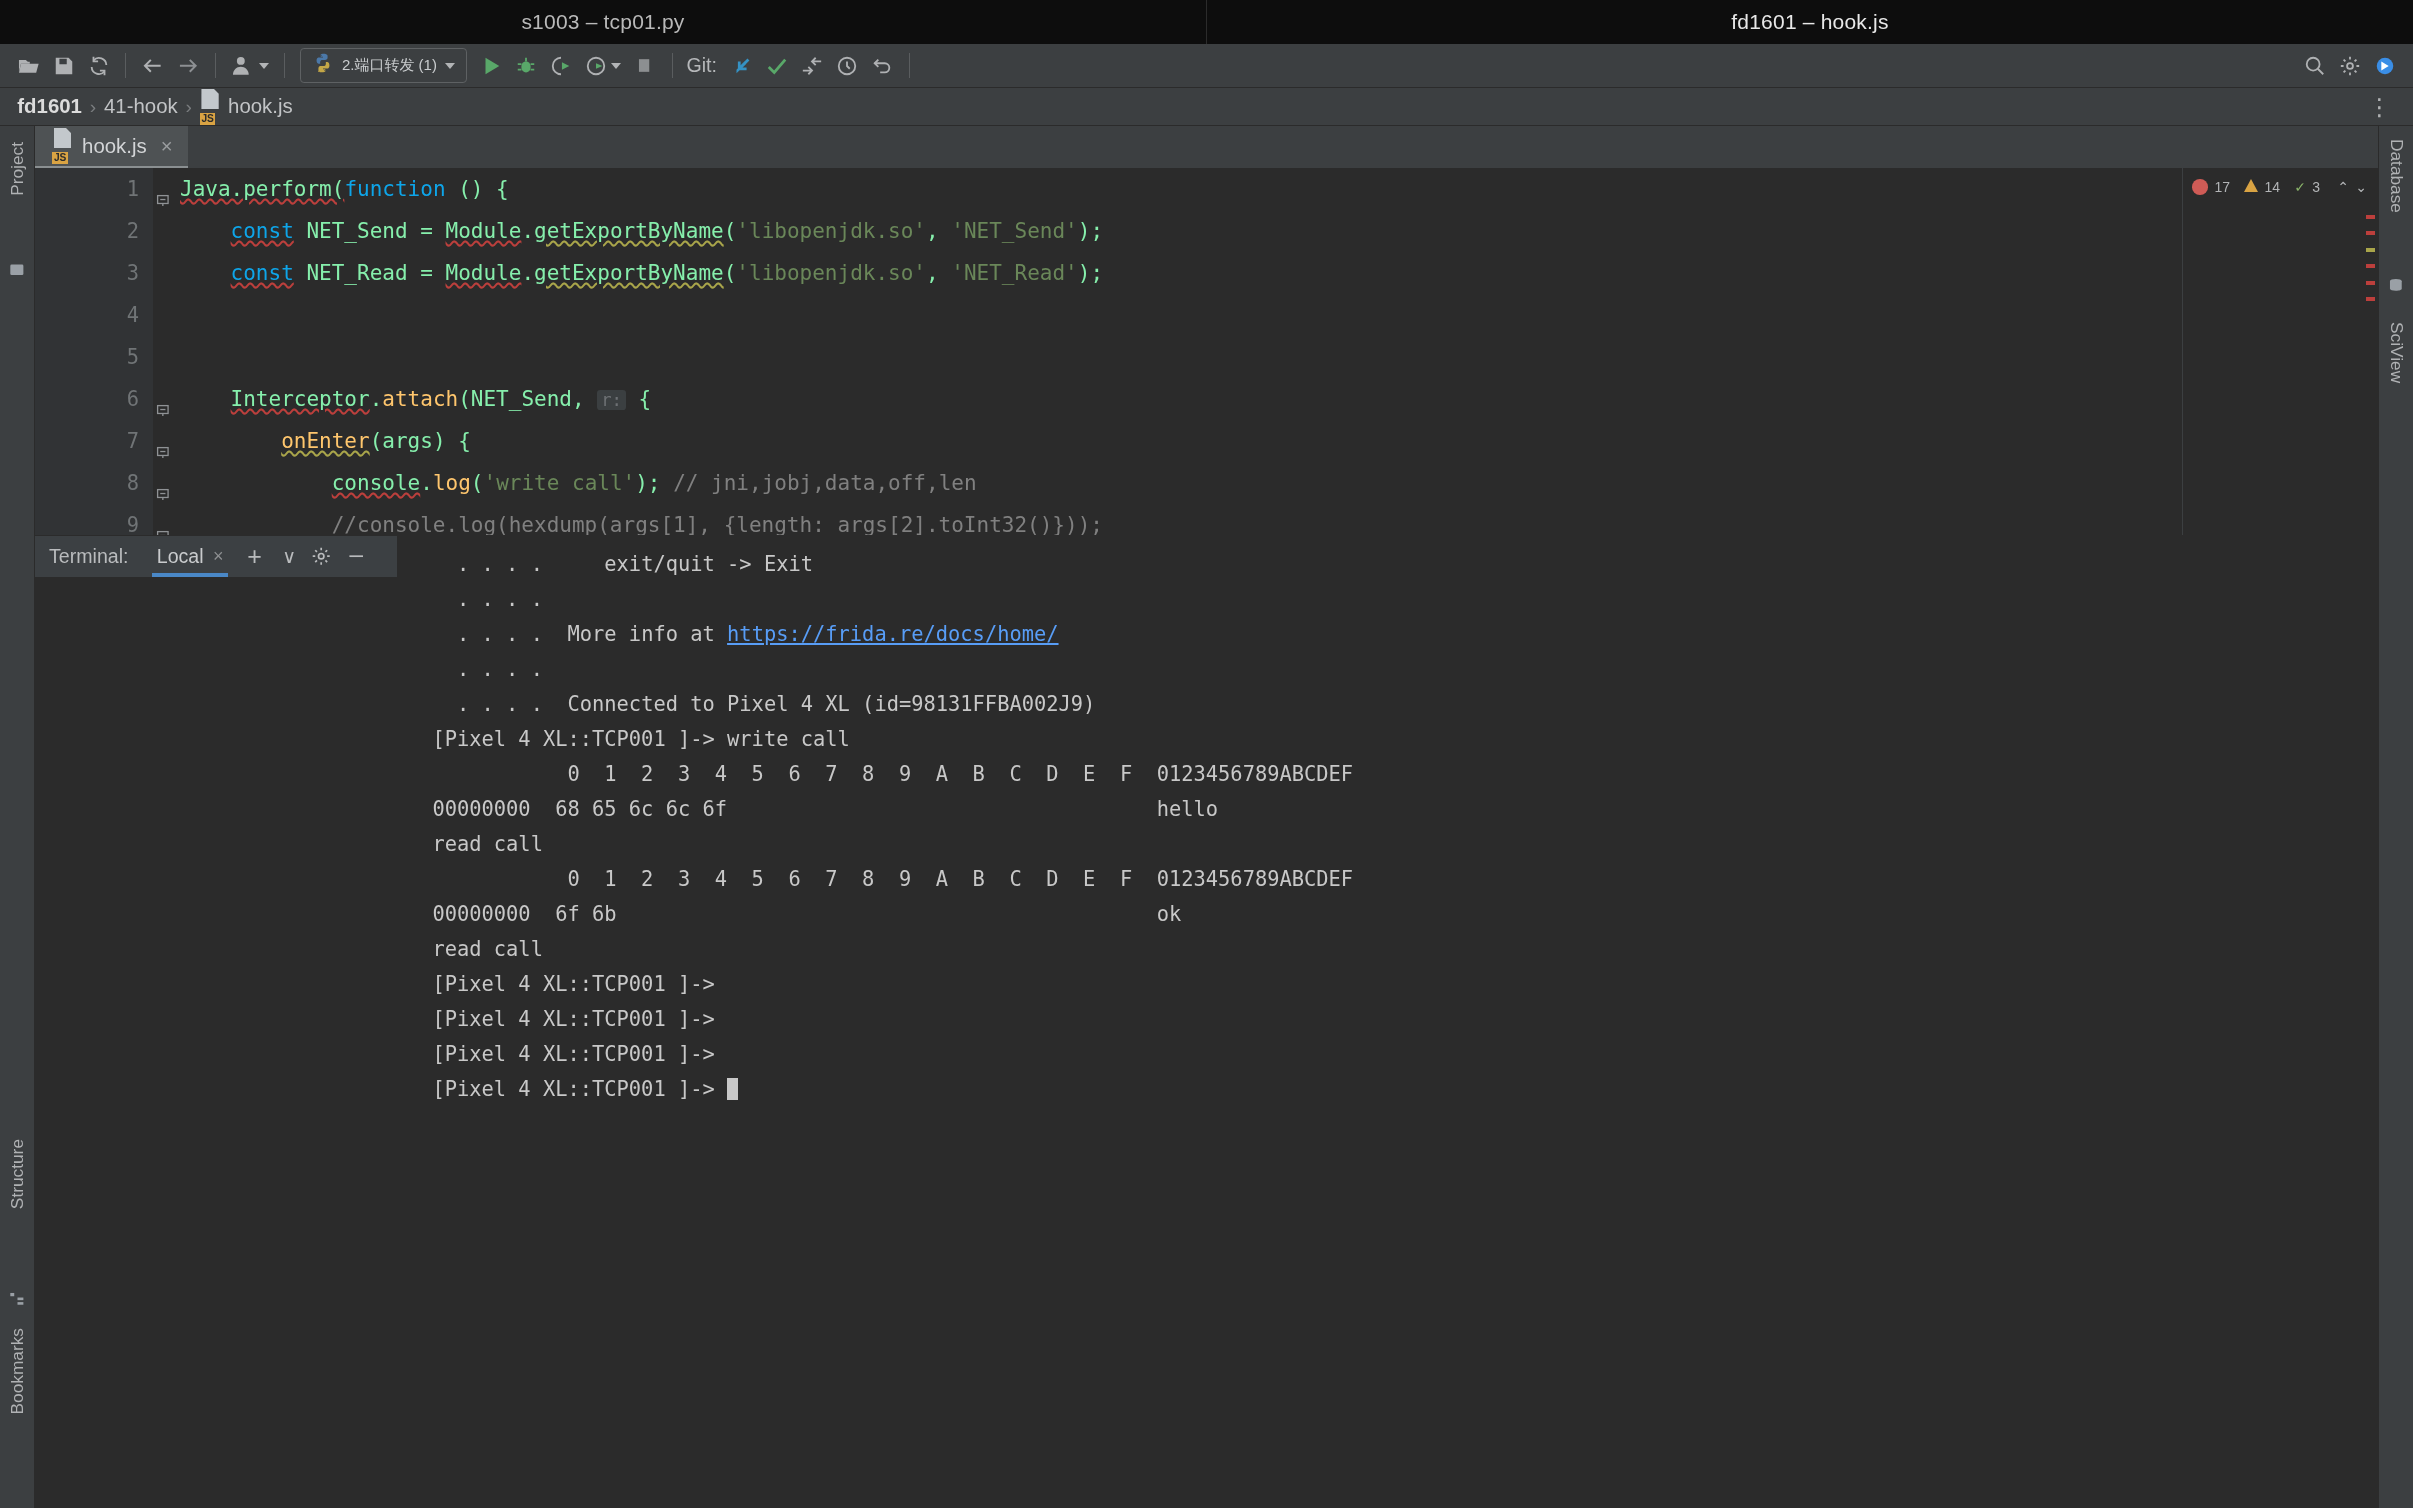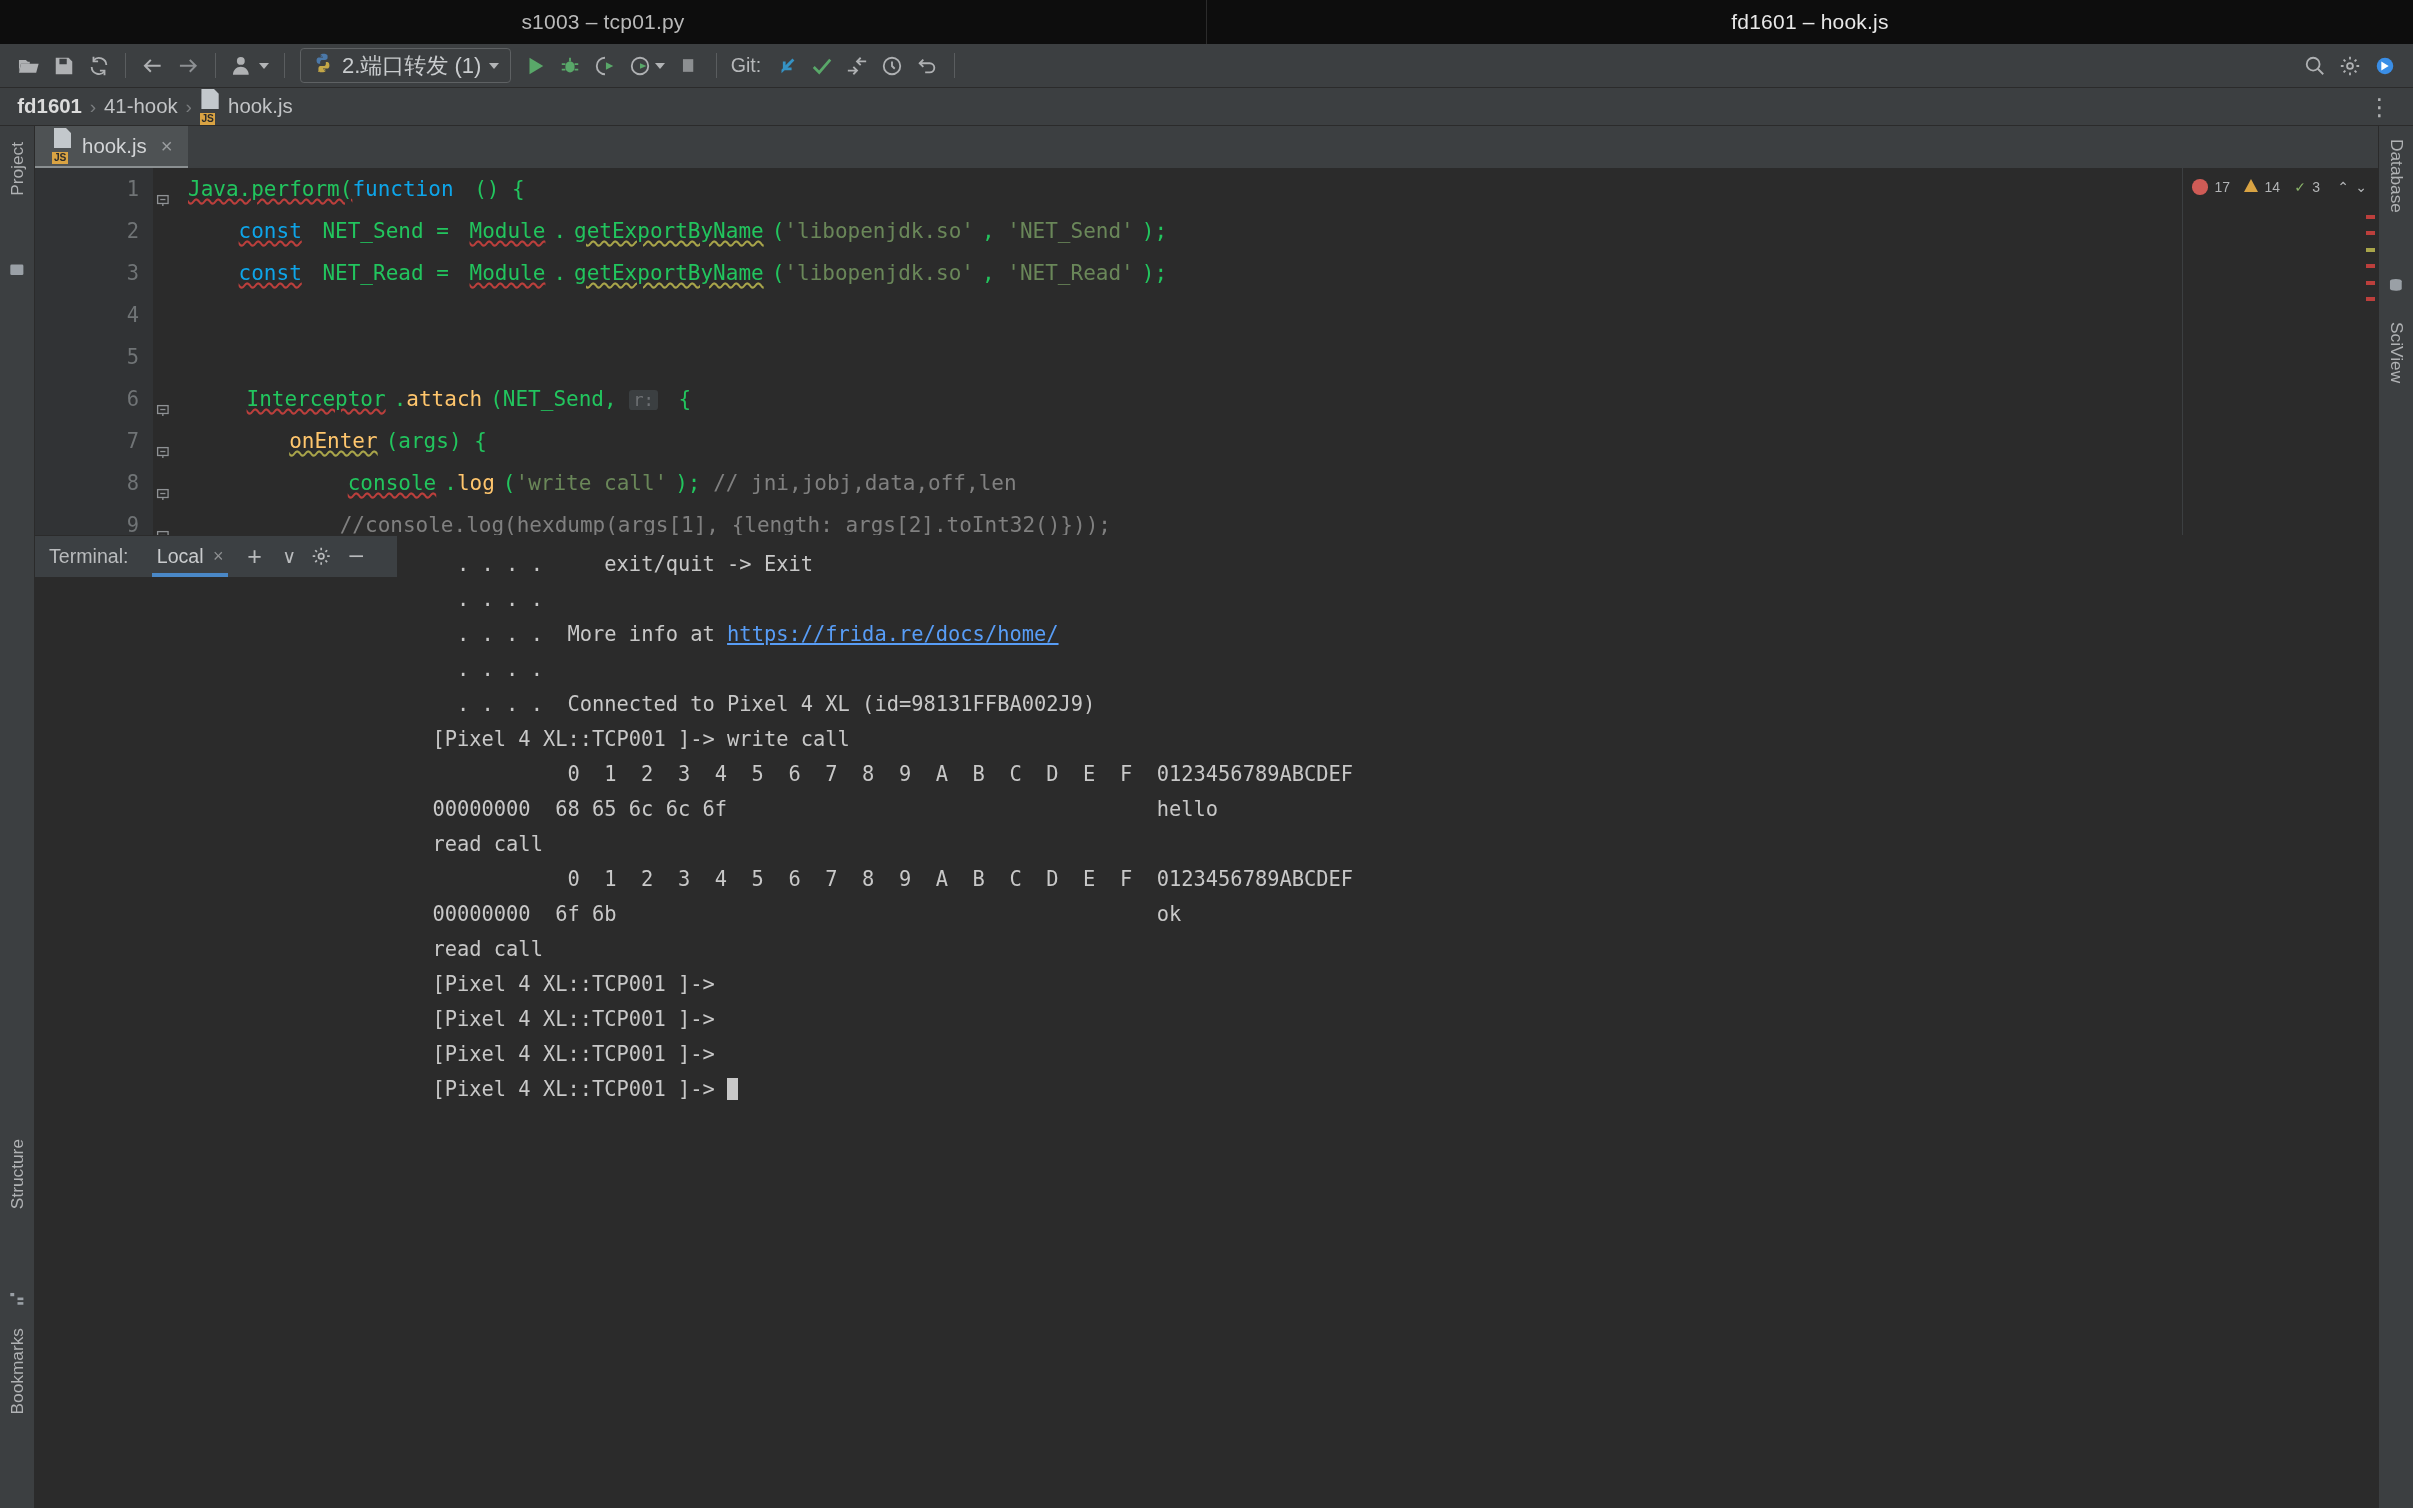--- a/index.html
+++ b/index.html
@@ -17,21 +17,21 @@
 
   
   .toolbar { height:44px; background:#3c3f41; display:flex; align-items:center;
              padding:0 11px; gap:0; border-bottom:0.8px solid #2b2b2b; }
   .tbtn { width:35px; height:35px; display:flex; align-items:center; justify-content:center;
           border-radius:3.1px; color:#afb1b3; }
   .tbtn svg { display:block; }
   .tsep { width:0.8px; height:25px; background:#5a5d5f; margin:0 9.4px; }
   .runcfg { display:flex; align-items:center; gap:7.9px; height:35px; padding:0 11px;
             border:0.8px solid #5e6163; border-radius:3.9px; margin:0 6.3px; }
-  .runcfg-label { font-size:22px; color:#c9ccce; white-space:nowrap; }
+  .runcfg-label { font-size:15px; color:#c9ccce; white-space:nowrap; }
   .caret { width:0; height:0; border-left:5.5px solid transparent; border-right:5.5px solid transparent;
            border-top:6.3px solid #b2b4b6; }
   .git-label { font-size:19.6px; color:#b6b8ba; margin:0 7.9px 0 4.7px; }
   .spacer { flex:1; }
 
   
   .crumbs { height:38px; background:#3c3f41; display:flex; align-items:center;
             padding-left:17.3px; gap:7.9px; border-bottom:0.8px solid #2b2b2b; font-size:20.4px; }
   .crumb { color:#c2c4c6; }
   .crumb.bold { font-weight:bold; color:#dcdcdc; }
@@ -63,21 +63,21 @@
           padding:0 15.7px 0 17.3px; border-bottom:2.4px solid #8a8f91; font-size:20.4px; color:#d3d5d7; }
   .etab .x { color:#9a9d9f; font-size:20.4px; margin-left:4.7px; }
   .editor { flex:1; display:flex; position:relative; overflow:hidden; background:#2b2b2b; }
   .gutter { width:118px; flex:0 0 118px; background:#313335; position:relative;
             font-family:"DejaVu Sans Mono", monospace; font-size:20.4px; color:#707476; }
   .gline { height:42px; line-height:42px; text-align:right; padding-right:14px; position:relative; }
   .fold { position:absolute; right:-17.3px; top:12.6px; width:15.7px; height:15.7px; color:#8f9295; }
   .code { flex:1; font-family:"DejaVu Sans Mono", monospace; font-size:21px;
           line-height:42px; white-space:pre; padding-left:27px; color:#a9b7c6; overflow:hidden; }
   .kw { color:#0ea5e9; } .fn { color:#ffc66d; } .str { color:#6a8759; }
-  .cmt { color:#808080; } .pl { color:#22c55e;margin-left:8px; }
+  .cmt { color:#808080; } .pl { color:#86efac; }
   .ul-red { text-decoration:underline; text-decoration-style:wavy; text-decoration-color:#bc3f3c; }
   .ul-yel { text-decoration:underline; text-decoration-style:wavy; text-decoration-color:#a9a54a; }
   .hint { color:#6e7174; background:#3b3f41; border-radius:3.1px; padding:0 3.9px; font-size:17.3px; }
 
   
   .inspector { width:196px; flex:0 0 196px; background:#2b2b2b; position:relative;
                border-left:0.8px solid #3c3f41; }
   .insp-row { display:flex; align-items:flex-start; gap:6.3px; padding:11px 7.9px 0 9.4px;
               font-size:14px; color:#b2b4b6; }
   .badge-dot { width:15.7px; height:15.7px; border-radius:50%; background:#cf5b56; display:inline-block; }

